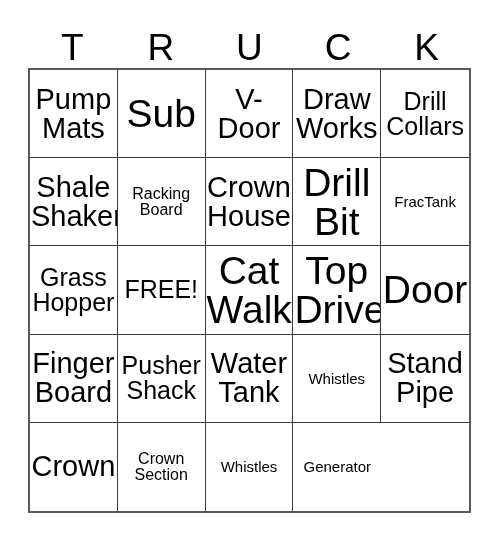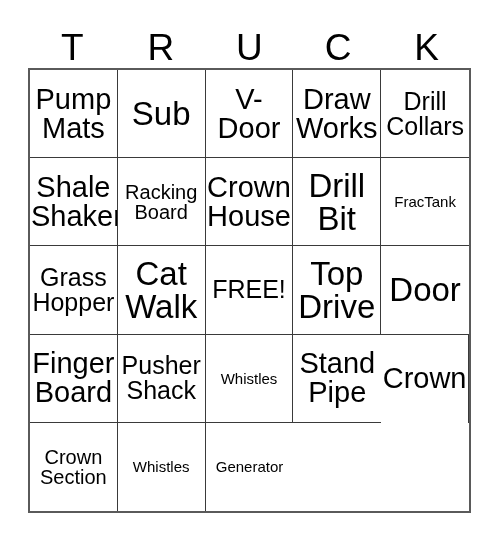--- a/index.html
+++ b/index.html
@@ -79,24 +79,24 @@
   .cell-text {
     display: block;
     width: 100%;
     line-height: 1.0;
     word-break: normal;
     white-space: pre-line;
     color: #000000;
   }
 
   
-  .fs-xl   { font-size: 33px; }
+  .fs-xl   { font-size: 39px; }
   .fs-lg   { font-size: 29px; }
   .fs-md   { font-size: 25px; }
-  .fs-sm   { font-size: 20px; }
+  .fs-sm   { font-size: 16px; }
   .fs-xs   { font-size: 15px; }
 </style>
 </head>
 <body>
 
 <div id="bingo-card">
 
   <div id="header-row">
     <div class="header-letter">T</div>
     <div class="header-letter">R</div>
@@ -145,41 +145,45 @@
       </div>
     <div class="cell col-last">
         <span class="cell-text fs-xs">FracTank</span>
       </div>
 
     <div class="cell">
         <span class="cell-text fs-md">Grass
 Hopper</span>
       </div>
     <div class="cell">
+        <span class="cell-text fs-md">FREE!</span>
+      </div>
+    <div class="cell">
         <span class="cell-text fs-xl">Cat
 Walk</span>
       </div>
     <div class="cell">
-        <span class="cell-text fs-md">FREE!</span>
-      </div>
-    <div class="cell">
         <span class="cell-text fs-xl">Top
 Drive</span>
       </div>
     <div class="cell col-last">
         <span class="cell-text fs-xl">Door</span>
       </div>
 
     <div class="cell">
         <span class="cell-text fs-lg">Finger
 Board</span>
       </div>
     <div class="cell">
         <span class="cell-text fs-md">Pusher
 Shack</span>
+      </div>
+    <div class="cell">
+        <span class="cell-text fs-lg">Water
+Tank</span>
       </div>
     <div class="cell">
         <span class="cell-text fs-xs">Whistles</span>
       </div>
     <div class="cell col-last">
         <span class="cell-text fs-lg">Stand
 Pipe</span>
       </div>
 
     <div class="cell row-last">

